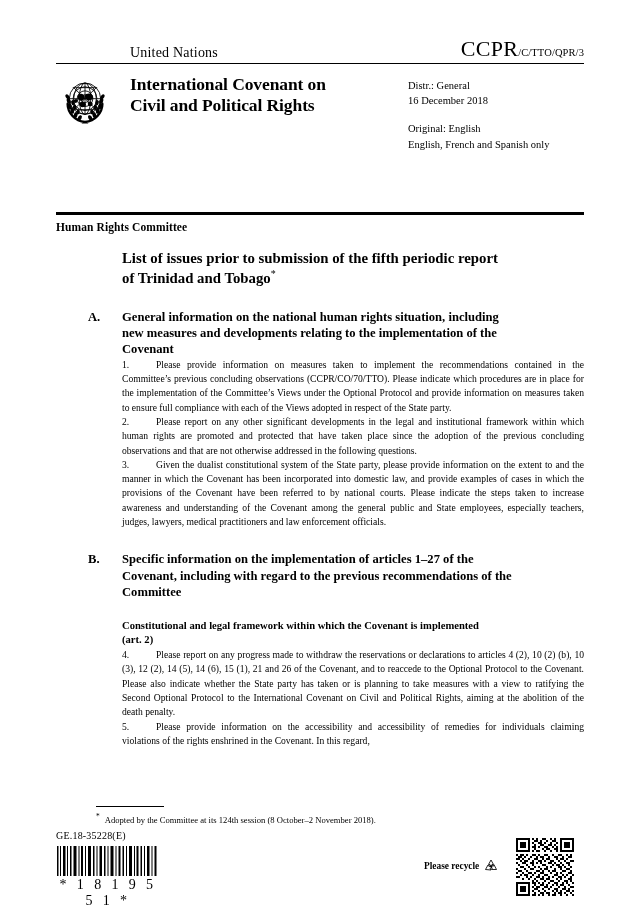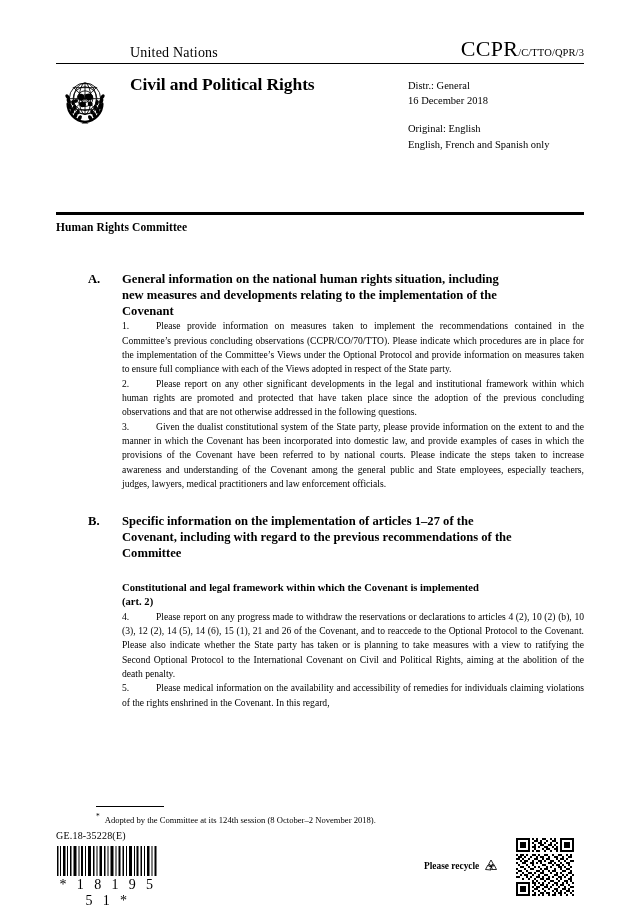--- a/index.html
+++ b/index.html
@@ -318,20 +318,21 @@
               <ellipse cx="68" cy="61" rx="2.8" ry="4.6" transform="rotate(6 68 61)"></ellipse>
               <ellipse cx="62" cy="69" rx="2.8" ry="4.4" transform="rotate(-14 62 69)"></ellipse>
             </g>
             <path d="M50 84 l-6 5 h12 z"></path>
           </g>
         </svg>
       </div>
 
       <div class="title-cell">
         <div class="cov-title">
+          <div>International Covenant on</div>
           <div>Civil and Political Rights</div>
         </div>
       </div>
 
       <div class="distr-cell">
         <div class="distr-block">
           <div>Distr.: General</div>
           <div>16 December 2018</div>
         </div>
         <div class="distr-block">
@@ -342,20 +343,24 @@
 
     </div>
   </div>
 
   <div class="rule-thick"></div>
 
   <div class="committee">Human Rights Committee</div>
 
   <div class="content">
 
+    <div class="doc-title">
+      <span>List of issues prior to submission of the fifth periodic report</span><br>
+      <span>of Trinidad and Tobago</span><span class="fn-star">*</span>
+    </div>
 
     <div class="section">
       <div class="sec-letter">A.</div>
       <div class="sec-title">General information on the national human rights situation, including new measures and developments relating to the implementation of the Covenant</div>
     </div>
 
     <div class="para">
       <span class="pnum">1.</span><span>Please provide information on measures taken to implement the recommendations contained in the Committee’s previous concluding observations (CCPR/CO/70/TTO). Please indicate which procedures are in place for the implementation of the Committee’s Views under the Optional Protocol and provide information on measures taken to ensure full compliance with each of the Views adopted in respect of the State party.</span>
     </div>
 
@@ -375,21 +380,21 @@
     <div class="subheading">
       <div>Constitutional and legal framework within which the Covenant is implemented</div>
       <div>(art. 2)</div>
     </div>
 
     <div class="para">
       <span class="pnum">4.</span><span>Please report on any progress made to withdraw the reservations or declarations to articles 4 (2), 10 (2) (b), 10 (3), 12 (2), 14 (5), 14 (6), 15 (1), 21 and 26 of the Covenant, and to reaccede to the Optional Protocol to the Covenant. Please also indicate whether the State party has taken or is planning to take measures with a view to ratifying the Second Optional Protocol to the International Covenant on Civil and Political Rights, aiming at the abolition of the death penalty.</span>
     </div>
 
     <div class="para">
-      <span class="pnum">5.</span><span>Please medical information on the availability and accessibility of remedies for individuals claiming violations of the rights enshrined in the Covenant. In this regard,</span>
+      <span class="pnum">5.</span><span>Please provide information on the accessibility and accessibility of remedies for individuals claiming violations of the rights enshrined in the Covenant. In this regard,</span>
     </div>
 
   </div>
 
   <div class="footnote-rule"></div>
   <div class="footnote">
     <span class="fn-mark">*</span><span>Adopted by the Committee at its 124th session (8 October–2 November 2018).</span>
   </div>
 
   <div class="job-no">GE.18-35228(E)</div>

